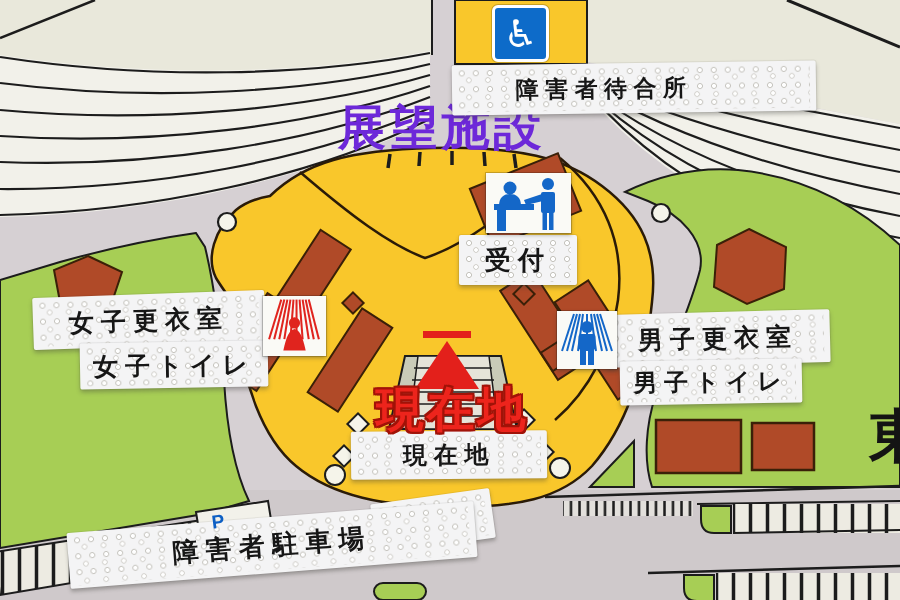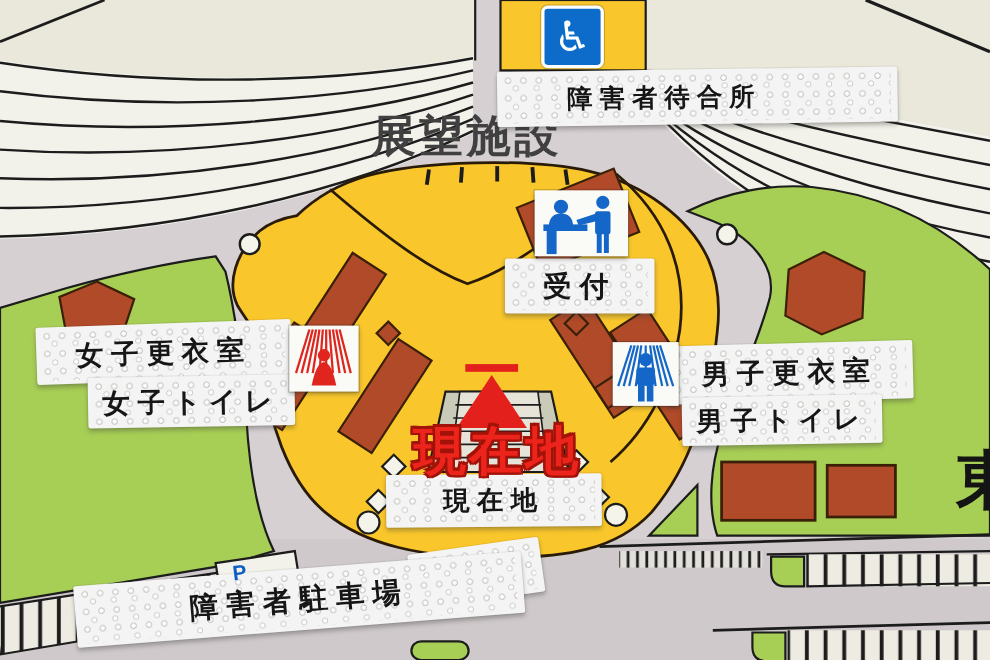--- a/index.html
+++ b/index.html
@@ -33,21 +33,21 @@
   }
   #wheelchair{
     position:absolute;left:492px;top:5px;width:57px;height:57px;
     background:#0D6BC9;border:3px solid #fff;box-sizing:border-box;border-radius:6px;
     display:flex;align-items:center;justify-content:center;
     color:#fff;font-size:38px;line-height:1;
     box-shadow:0 0 0 1px rgba(0,0,0,.2);
   }
   #facility-title{
     position:absolute;left:338px;top:96px;width:230px;
-    font-size:40px;font-weight:700;letter-spacing:.08em;color:#404040;white-space:nowrap;
+    font-size:48px;font-weight:700;letter-spacing:.08em;color:#6d28d9;white-space:nowrap;
   }
   #marker-text{
     position:absolute;left:352px;top:378px;width:200px;text-align:center;
     font-size:48px;font-weight:700;letter-spacing:.06em;white-space:nowrap;
     color:#ED241C;
     text-shadow:2px 0 0 #A11308,-2px 0 0 #A11308,0 2px 0 #A11308,0 -2px 0 #A11308,
                 2px 2px 0 #A11308,-2px -2px 0 #A11308,-2px 2px 0 #A11308,2px -2px 0 #A11308;
   }
   #east-label{
     position:absolute;left:869px;top:398px;
@@ -194,21 +194,21 @@
     <span>♿</span>
   </div>
 
   <div id="facility-title">展望施設</div>
 
   <div class="plabel" style="left:452px;top:63px;width:364px;height:50px;font-size:23px;transform:rotate(-.8deg);">
     <div class="braille"></div>
     <span class="jp" style="margin-right:60px;">障害者待合所</span>
   </div>
 
-  <div class="plabel" style="left:459px;top:235px;width:136px;height:50px;font-size:26px;">
+  <div class="plabel" style="left:459px;top:235px;width:118px;height:50px;font-size:26px;">
     <div class="braille"></div>
     <span class="jp">受付</span>
   </div>
 
   <div class="plabel" style="left:33px;top:294px;width:232px;height:52px;font-size:25px;transform:rotate(-2deg);">
     <div class="braille"></div>
     <span class="jp">女子更衣室</span>
   </div>
 
   <div class="plabel" style="left:80px;top:342px;width:188px;height:46px;font-size:25px;transform:rotate(-1deg);">

